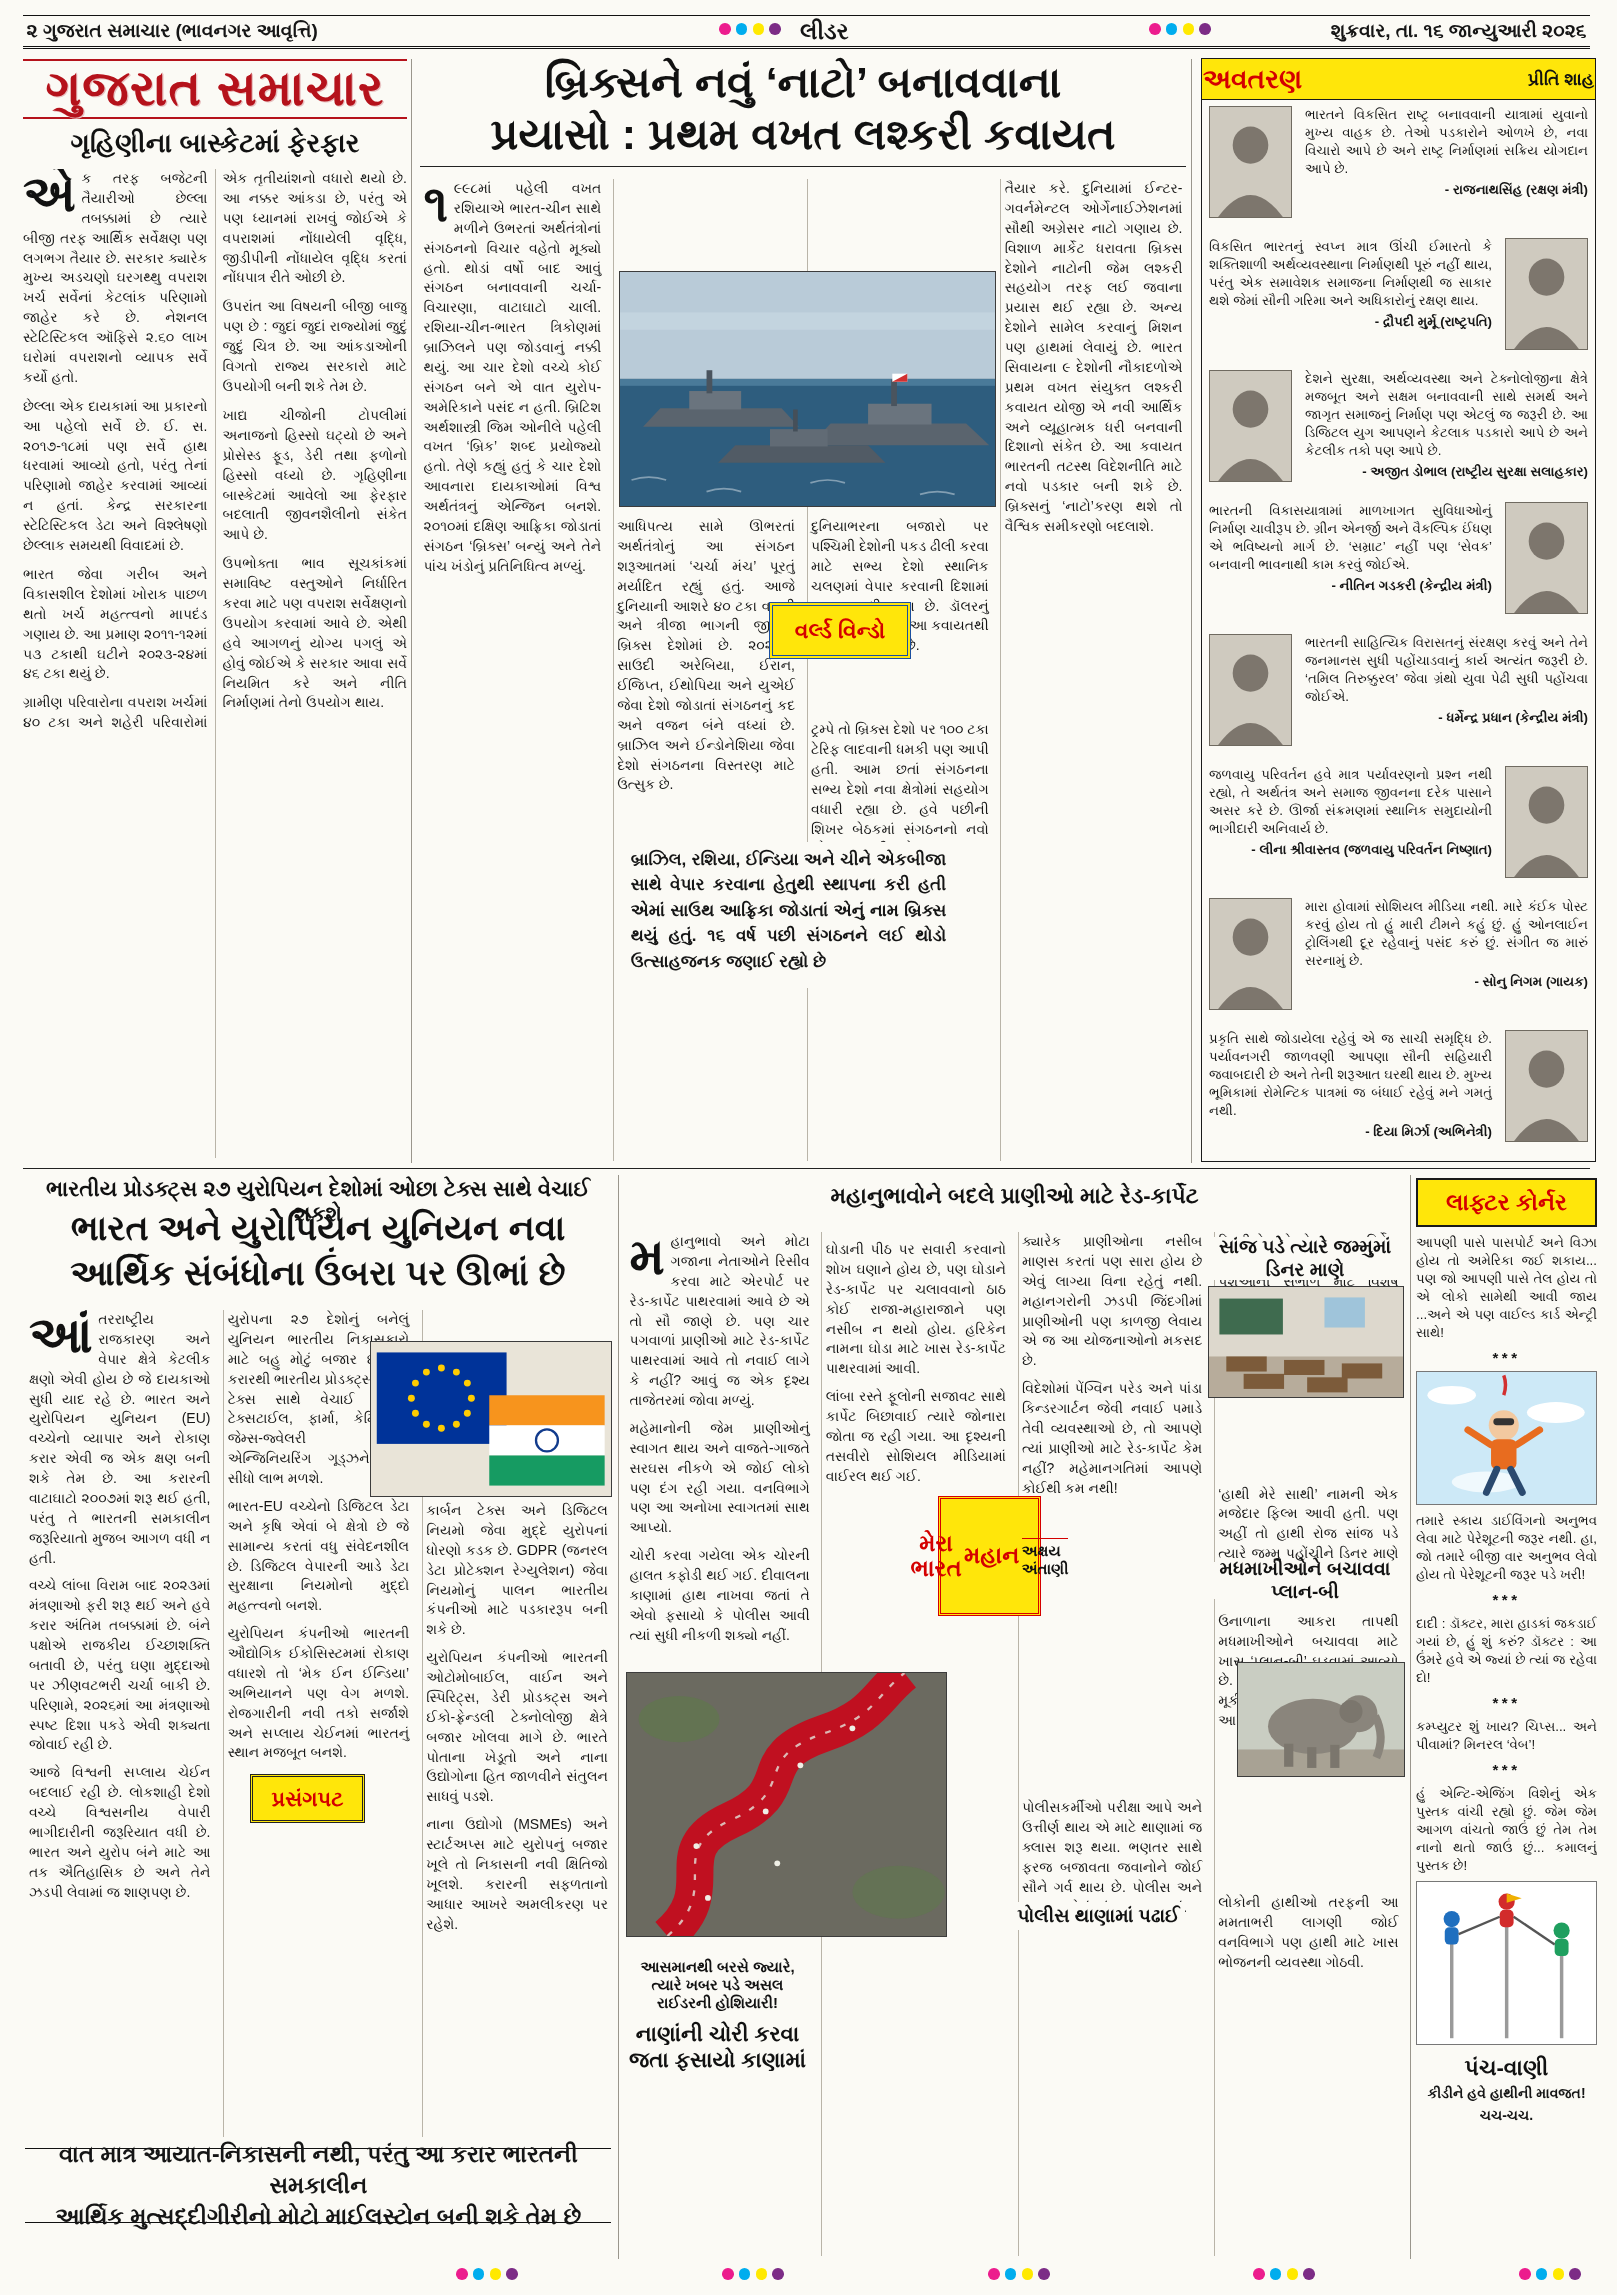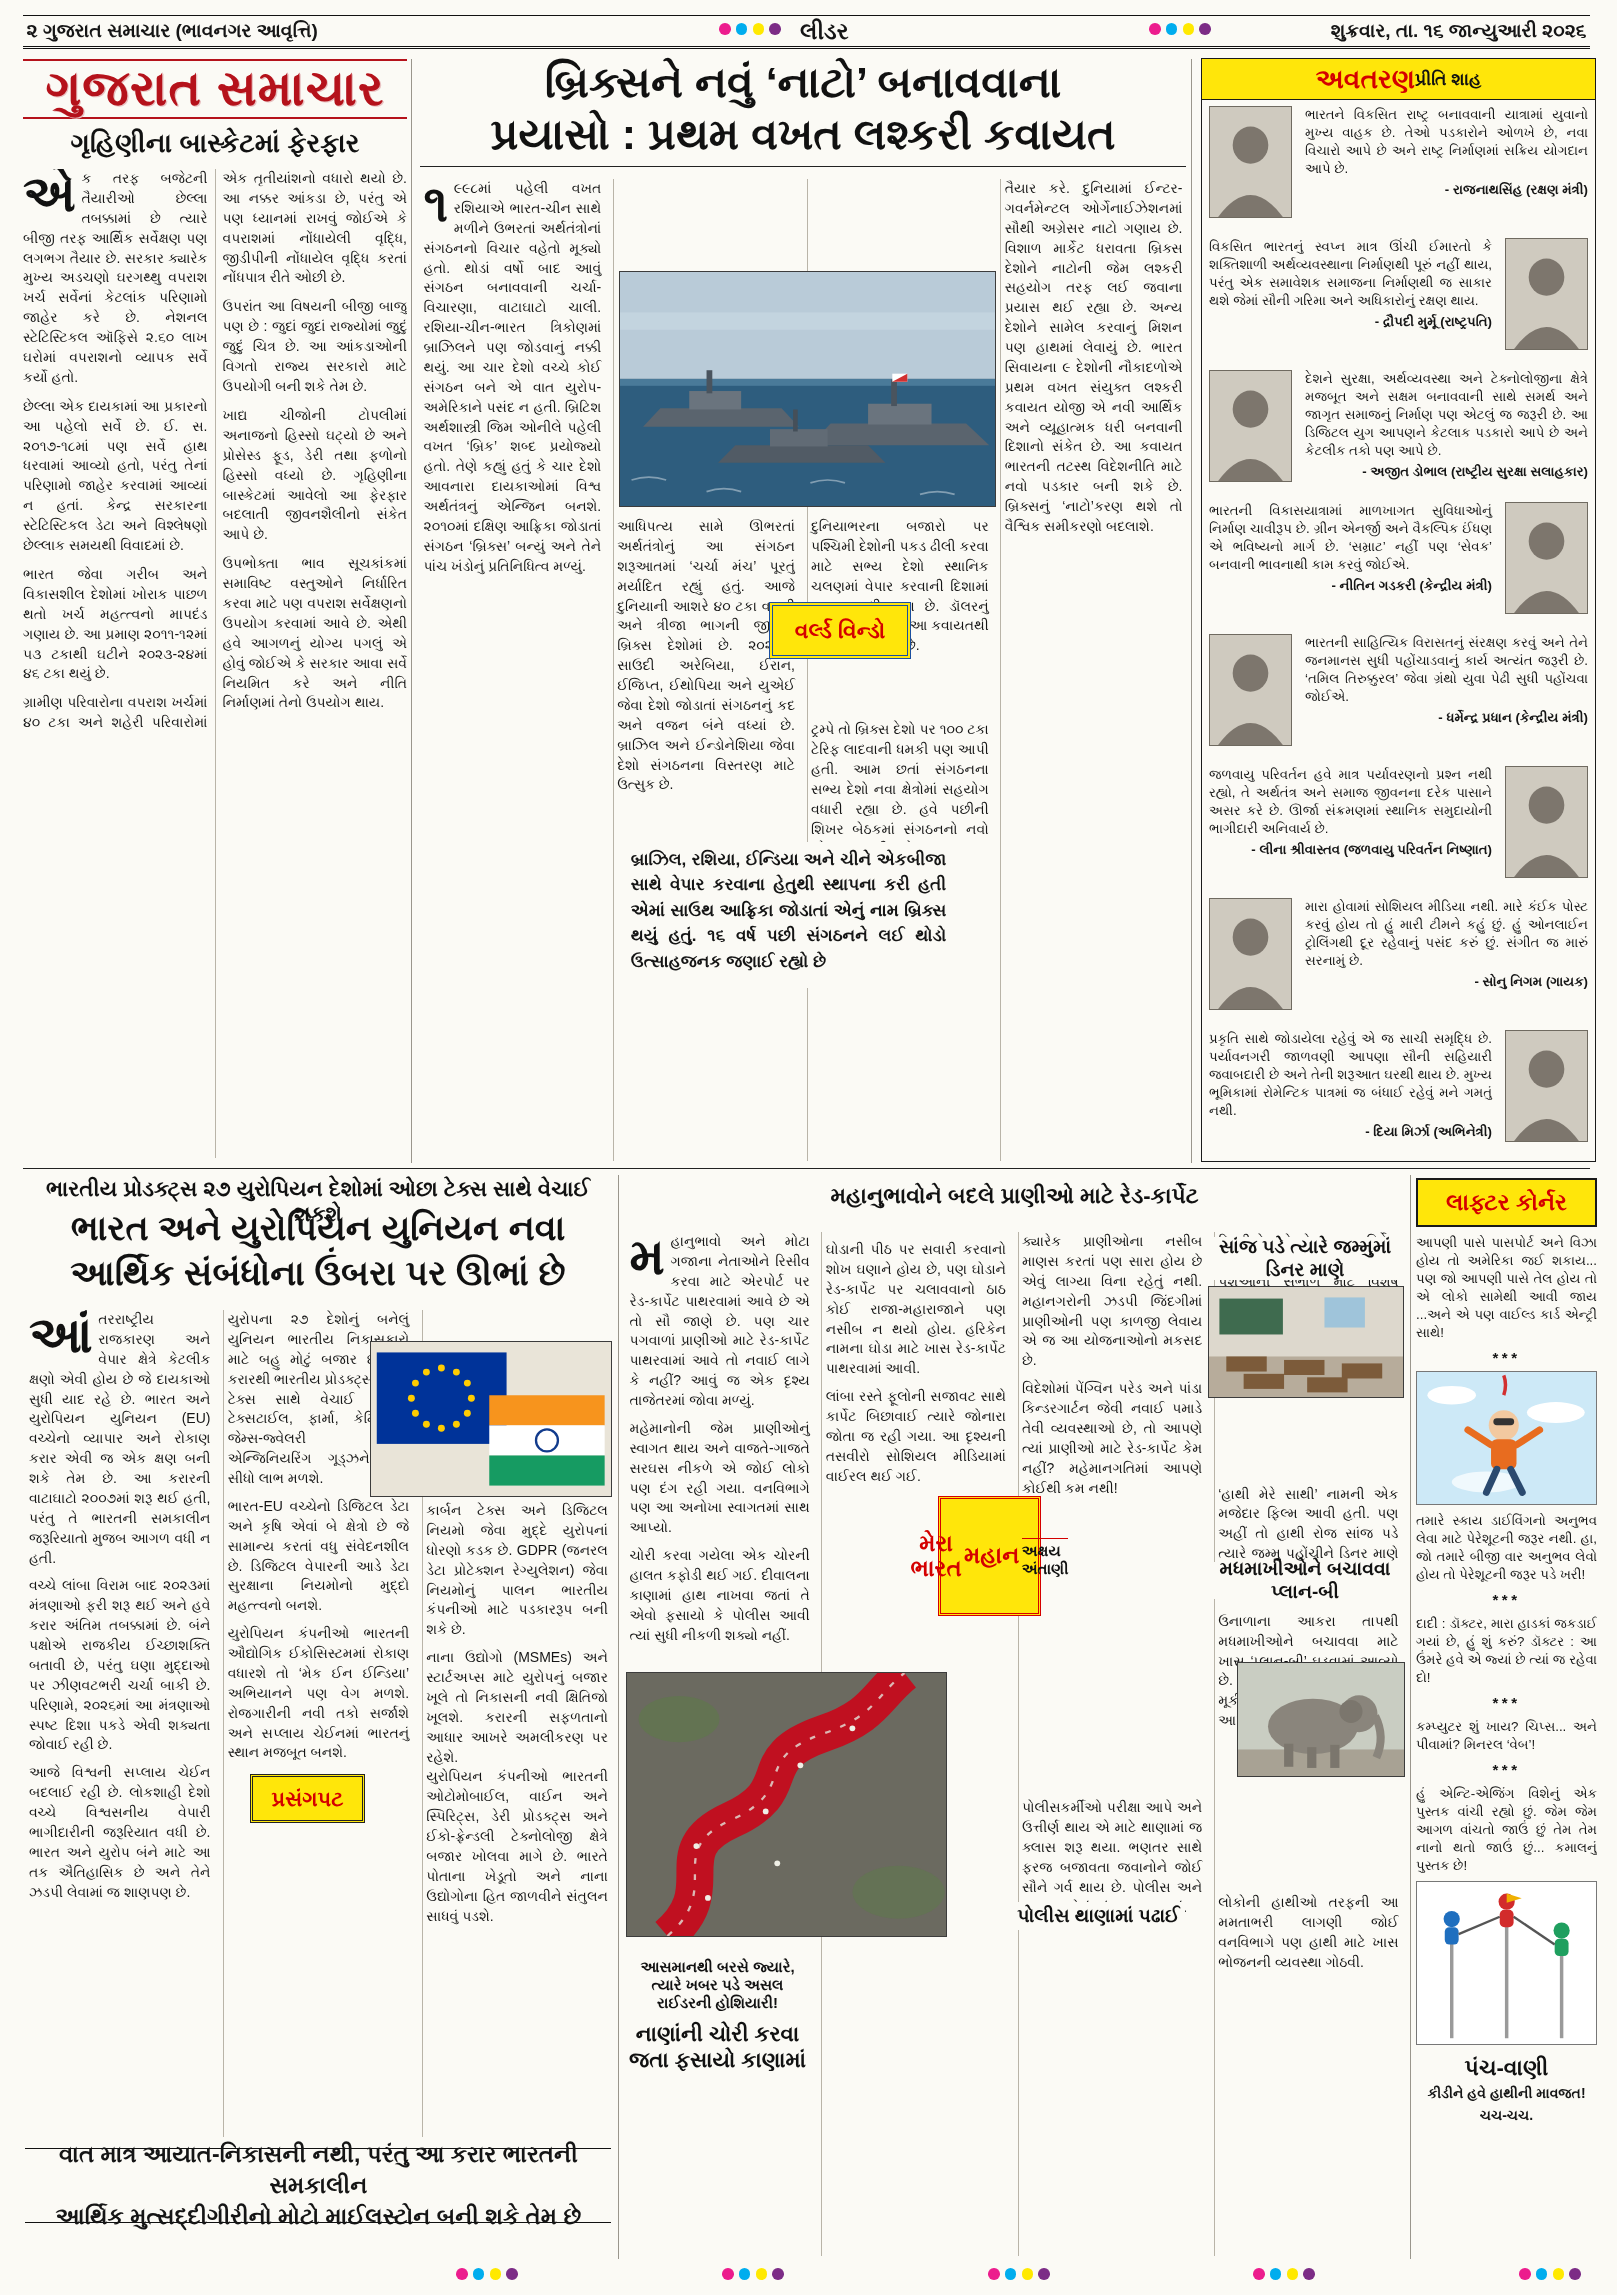--- a/index.html
+++ b/index.html
@@ -34,21 +34,21 @@
   .ncol{flex:1;font-size:14px;line-height:1.42;text-align:justify;overflow:hidden;padding:0 3.5px;}
   .ncol + .ncol{border-left:0.6px solid #b9b4a8;}
   .pad-photo{padding-top:338px;}
   .photo{border:1.2px solid #3c3c3c;background:#cfcabf;overflow:hidden;}
   .badge{background:#ffe60a;color:#d40000;font-weight:bold;display:flex;align-items:center;justify-content:center;text-align:center;}
   #worldwindow{left:769px;top:602px;width:134px;height:49px;border:4px double #1a4fa0;font-size:22px;}
   #brics-bold{left:625px;top:842px;width:327px;height:146px;background:#fbfaf5;font-size:17px;font-weight:bold;
               line-height:1.5;text-align:justify;padding:4.6px 5.8px;box-sizing:border-box;overflow:hidden;}
   
   #quotes{left:1201px;top:58px;width:395px;height:1104px;border:1.7px solid #1a1a1a;box-sizing:border-box;background:#fbfaf5;}
-  #quotes-head{height:40px;background:#ffe60a;display:flex;align-items:center;justify-content:center;
+  #quotes-head{height:40px;background:#ffe60a;display:flex;align-items:center;justify-content:space-between;
                padding:0 1px;border-bottom:1.7px solid #1a1a1a;}
   #quotes-head .t{color:#d40000;font-size:26.6px;font-weight:bold;}
   #quotes-head .b{font-size:17.3px;font-weight:bold;color:#111;}
   .q-item{display:flex;gap:13px;height:132px;padding:5.8px 7px;box-sizing:border-box;overflow:hidden;}
   .q-item.rev{flex-direction:row-reverse;}
   .q-photo{width:81px;height:110px;flex:0 0 81px;border:0.6px solid #6f6a60;background:#cfcabf;}
   .q-text{font-size:13.3px;line-height:1.35;text-align:justify;flex:1;}
   .q-author{display:block;font-weight:bold;text-align:right;margin-top:3.5px;font-size:13.3px;}
   
   #eu-kicker{left:23px;top:1177px;width:590px;font-size:21.4px;}
@@ -262,22 +262,22 @@
       <p style="margin:0 0 8px 0;">વચ્ચે લાંબા વિરામ બાદ ૨૦૨૩માં મંત્રણાઓ ફરી શરૂ થઈ અને હવે કરાર અંતિમ તબક્કામાં છે. બંને પક્ષોએ રાજકીય ઈચ્છાશક્તિ બતાવી છે, પરંતુ ઘણા મુદ્દાઓ પર ઝીણવટભરી ચર્ચા બાકી છે. પરિણામે, ૨૦૨૬માં આ મંત્રણાઓ સ્પષ્ટ દિશા પકડે એવી શક્યતા જોવાઈ રહી છે.</p>
       <p style="margin:0;">આજે વિશ્વની સપ્લાય ચેઈન બદલાઈ રહી છે. લોકશાહી દેશો વચ્ચે વિશ્વસનીય વેપારી ભાગીદારીની જરૂરિયાત વધી છે. ભારત અને યુરોપ બંને માટે આ તક ઐતિહાસિક છે અને તેને ઝડપી લેવામાં જ શાણપણ છે.</p>
     </div>
     <div class="ncol">
       <p style="margin:0 0 8px 0;">યુરોપના ૨૭ દેશોનું બનેલું યુનિયન ભારતીય નિકાસકારો માટે બહુ મોટું બજાર છે. આ કરારથી ભારતીય પ્રોડક્ટ્સ ઓછા ટેક્સ સાથે વેચાઈ શકશે. ટેક્સટાઈલ, ફાર્મા, કેમિકલ્સ, જેમ્સ-જ્વેલરી અને એન્જિનિયરિંગ ગૂડ્ઝને તેનો સીધો લાભ મળશે.</p>
       <p style="margin:0 0 8px 0;">ભારત-EU વચ્ચેનો ડિજિટલ ડેટા અને કૃષિ એવાં બે ક્ષેત્રો છે જે સામાન્ય કરતાં વધુ સંવેદનશીલ છે. ડિજિટલ વેપારની આડે ડેટા સુરક્ષાના નિયમોનો મુદ્દો મહત્ત્વનો બનશે.</p>
       <p style="margin:0;">યુરોપિયન કંપનીઓ ભારતની ઔદ્યોગિક ઈકોસિસ્ટમમાં રોકાણ વધારશે તો ‘મેક ઈન ઈન્ડિયા’ અભિયાનને પણ વેગ મળશે. રોજગારીની નવી તકો સર્જાશે અને સપ્લાય ચેઈનમાં ભારતનું સ્થાન મજબૂત બનશે.</p>
     </div>
     <div class="ncol" style="padding-top:191px;">
       <p style="margin:0 0 8px 0;">કાર્બન ટેક્સ અને ડિજિટલ નિયમો જેવા મુદ્દે યુરોપનાં ધોરણો કડક છે. GDPR (જનરલ ડેટા પ્રોટેક્શન રેગ્યુલેશન) જેવા નિયમોનું પાલન ભારતીય કંપનીઓ માટે પડકારરૂપ બની શકે છે.</p>
+      <p style="margin:0 0 8px 0;">યુરોપિયન કંપનીઓ ભારતની ઓટોમોબાઈલ, વાઈન અને સ્પિરિટ્સ, ડેરી પ્રોડક્ટ્સ અને ઈકો-ફ્રેન્ડલી ટેક્નોલોજી ક્ષેત્રે બજાર ખોલવા માગે છે. ભારતે પોતાના ખેડૂતો અને નાના ઉદ્યોગોના હિત જાળવીને સંતુલન સાધવું પડશે.</p>
       <p style="margin:0;">નાના ઉદ્યોગો (MSMEs) અને સ્ટાર્ટઅપ્સ માટે યુરોપનું બજાર ખૂલે તો નિકાસની નવી ક્ષિતિજો ખૂલશે. કરારની સફળતાનો આધાર આખરે અમલીકરણ પર રહેશે.</p>
-      <p style="margin:0 0 8px 0;">યુરોપિયન કંપનીઓ ભારતની ઓટોમોબાઈલ, વાઈન અને સ્પિરિટ્સ, ડેરી પ્રોડક્ટ્સ અને ઈકો-ફ્રેન્ડલી ટેક્નોલોજી ક્ષેત્રે બજાર ખોલવા માગે છે. ભારતે પોતાના ખેડૂતો અને નાના ઉદ્યોગોના હિત જાળવીને સંતુલન સાધવું પડશે.</p>
     </div>
   </div>
 
   <div class="abs photo" style="left:370px;top:1341px;width:240px;height:154px;">
     <svg viewBox="0 0 416 266" width="240" height="154" preserveAspectRatio="none">
       <rect width="416" height="266" fill="#e9e4d8"></rect>
       <rect x="10" y="18" width="225" height="158" fill="#003399"></rect>
       <g fill="#ffcc00">
         <circle cx="122" cy="45" r="6"></circle>
           <circle cx="148" cy="52" r="6"></circle>

